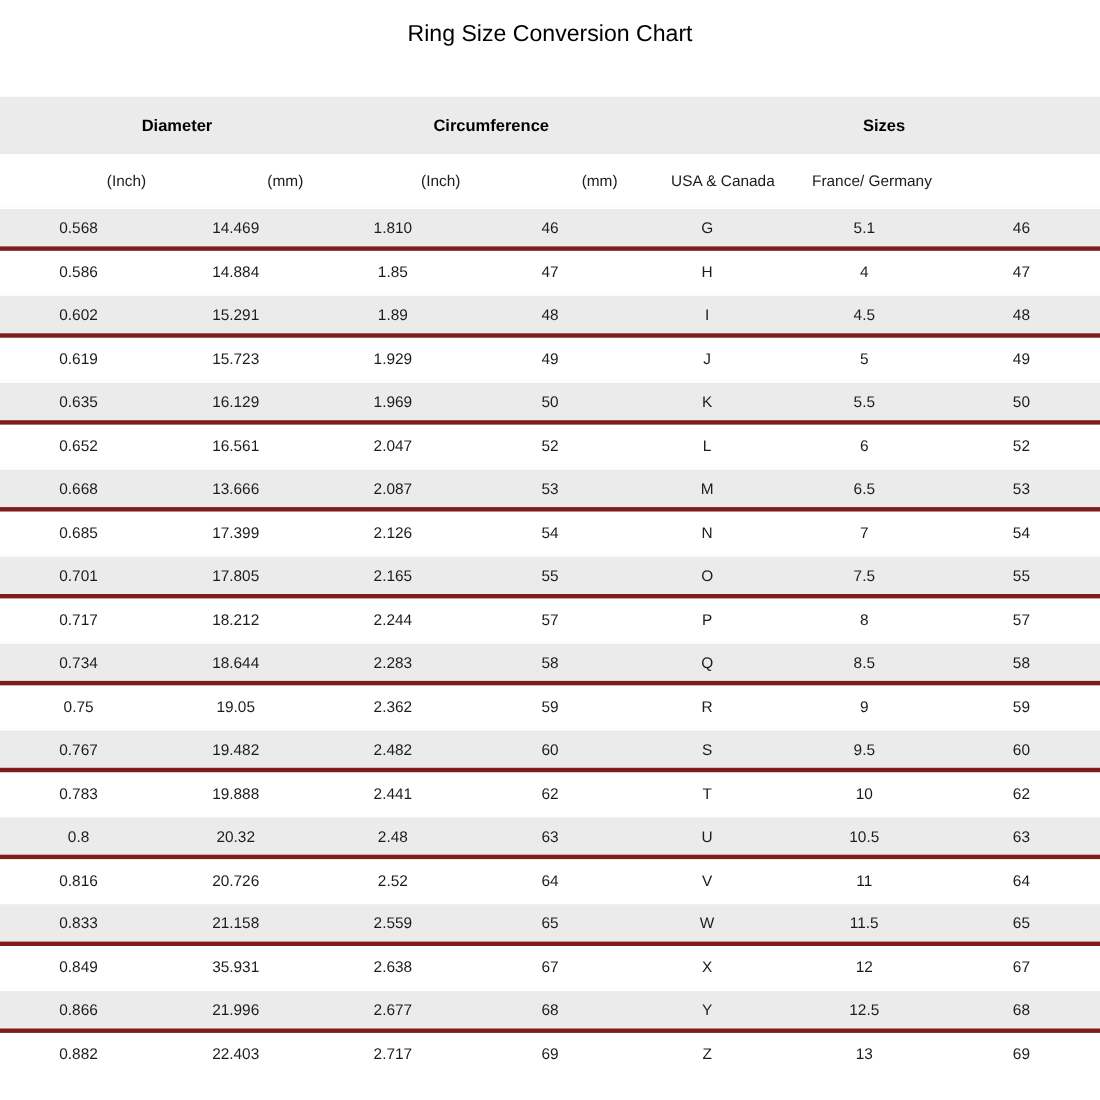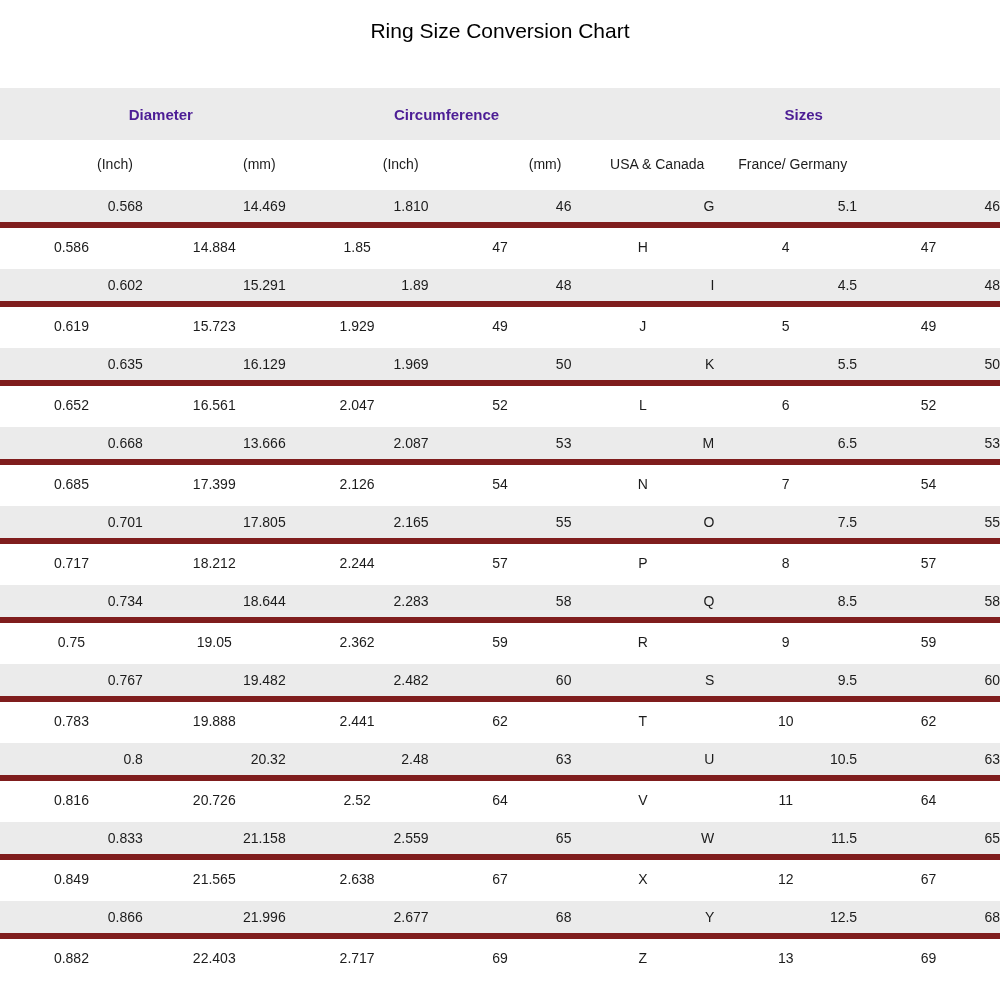--- a/index.html
+++ b/index.html
@@ -32,21 +32,21 @@
     align-items: center;
   }
   .grp-row {
     grid-template-columns: 2fr 2fr 3fr;
     height: 52px;
     background: #ebebeb;
   }
   .grp-cell {
     font-weight: bold;
     font-size: 15px;
-    color: #4c1d95;
+    color: #000000;
     padding-left: 36px;
   }
   .sub-row {
     grid-template-columns: repeat(7, 1fr);
     height: 48px;
     background: #ffffff;
     text-align: right;
   }
   .sub-cell {
     font-size: 14px;
@@ -55,22 +55,21 @@
   }
   .data-row {
     grid-template-columns: repeat(7, 1fr);
     height: 39.5px;
     font-size: 14px;
     box-sizing: border-box;
   }
   .data-row.stripe {
     background: #ebebeb;
     border-top: 2px solid #ffffff;
-    border-bottom: 6px solid #7f1d1d;
-    text-align: right;
+    border-bottom: 4px solid #7f1d1d;
   }
   .cell {
     overflow: hidden;
   }
 </style>
 </head>
 <body>
 
 <h1 class="page-title">Ring Size Conversion Chart</h1>
 
@@ -240,21 +239,21 @@
         <div class="cell">0.833</div>
         <div class="cell">21.158</div>
         <div class="cell">2.559</div>
         <div class="cell">65</div>
         <div class="cell">W</div>
         <div class="cell">11.5</div>
         <div class="cell">65</div>
       </div>
       <div class="row data-row">
         <div class="cell">0.849</div>
-        <div class="cell">21.565</div>
+        <div class="cell">35.931</div>
         <div class="cell">2.638</div>
         <div class="cell">67</div>
         <div class="cell">X</div>
         <div class="cell">12</div>
         <div class="cell">67</div>
       </div>
       <div class="row data-row stripe">
         <div class="cell">0.866</div>
         <div class="cell">21.996</div>
         <div class="cell">2.677</div>

